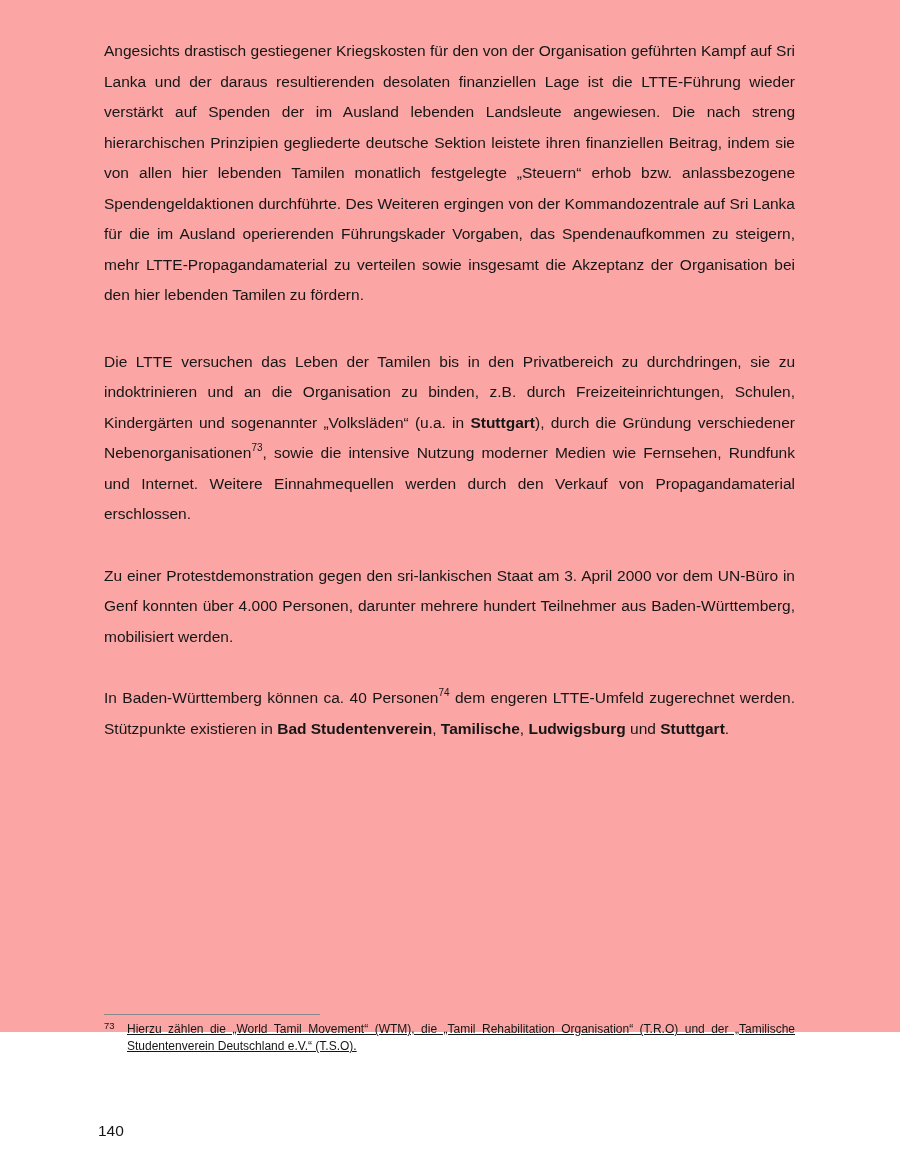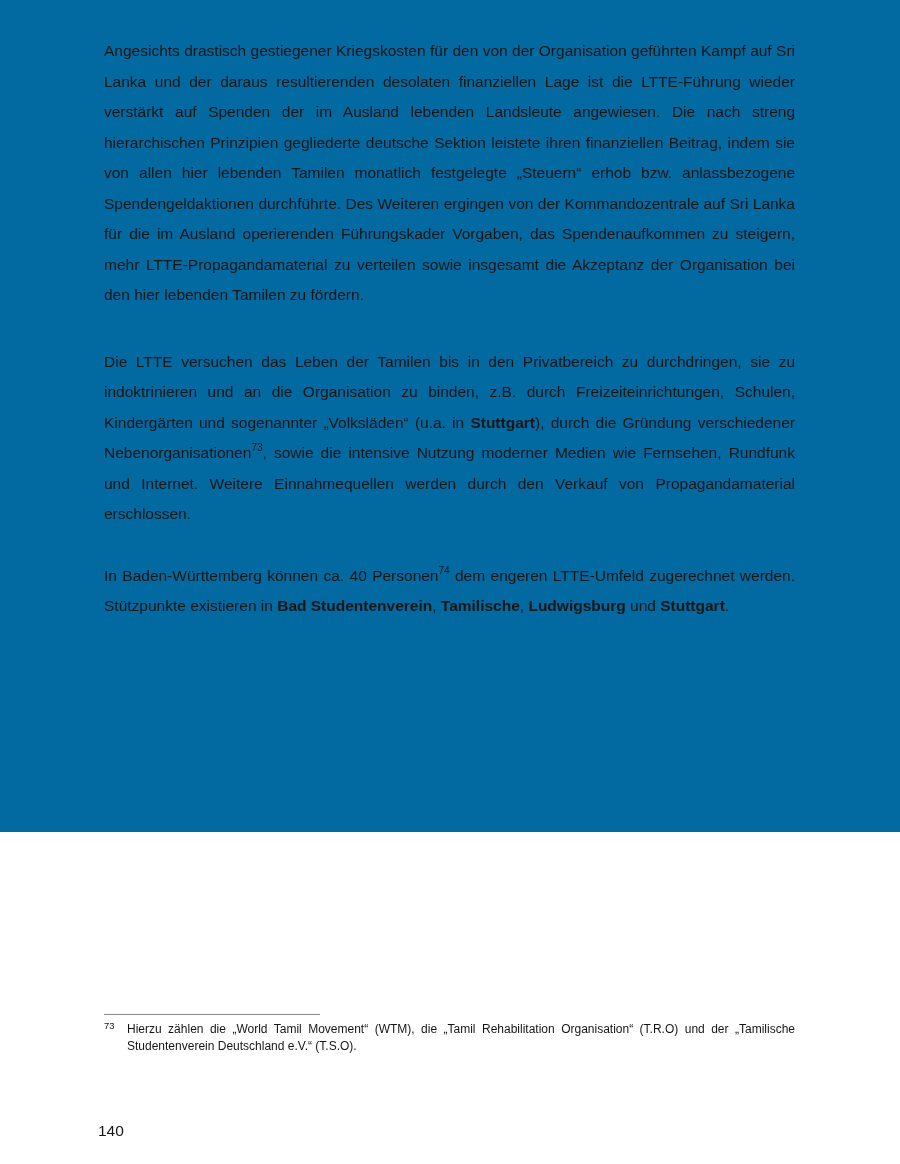--- a/index.html
+++ b/index.html
@@ -12,22 +12,22 @@
     height: 1164px;
     position: relative;
     overflow: hidden;
     font-family: "Liberation Sans", sans-serif;
     color: #161616;
   }
   .page {
     position: absolute;
     left: 0; top: 0;
     width: 900px;
-    height: 832px;
-    background: #0369a1;
+    height: 1032px;
+    background: #fca5a5;
   }
   .content {
     position: absolute;
     left: 104px;
     top: 36px;
     width: 691px;
   }
   .para {
     font-size: 15.5px;
     line-height: 30.5px;
@@ -55,20 +55,21 @@
     border: none;
     margin: 0 0 6px 0;
   }
   .footnote {
     font-size: 12px;
     line-height: 17px;
     text-align: justify;
     margin: 0;
     padding-left: 23px;
     text-indent: -23px;
+    text-decoration: underline;
   }
   .fn-marker {
     display: inline-block;
     width: 23px;
     text-indent: 0;
     font-size: 9.5px;
     line-height: 0;
     vertical-align: 4px;
   }
   .page-number {
@@ -80,20 +81,21 @@
   }
 </style>
 </head>
 <body>
 
 <div class="page">
 
   <div class="content">
     <p class="para"><span>Angesichts drastisch gestiegener Kriegskosten für den von der Organisation geführten Kampf auf Sri Lanka und der daraus resultierenden desolaten finanziellen Lage ist die LTTE-Führung wieder verstärkt auf Spenden der im Ausland lebenden Landsleute angewiesen. Die nach streng hierarchischen Prinzipien gegliederte deutsche Sektion leistete ihren finanziellen Beitrag, indem sie von allen hier lebenden Tamilen monatlich festgelegte „Steuern“ erhob bzw. anlassbezogene Spendengeldaktionen durchführte. Des Weiteren ergingen von der Kommandozentrale auf Sri Lanka für die im Ausland operierenden Führungskader Vorgaben, das Spendenaufkommen zu steigern, mehr LTTE-Propagandamaterial zu verteilen sowie insgesamt die Akzeptanz der Organisation bei den hier lebenden Tamilen zu fördern.</span></p>
     <p class="para m-small"><span>Die LTTE versuchen das Leben der Tamilen bis in den Privatbereich zu durchdringen, sie zu indoktrinieren und an die Organisation zu binden, z.B. durch Freizeiteinrichtungen, Schulen, Kindergärten und sogenannter „Volksläden“ (u.a. in </span><b>Stuttgart</b><span>), durch die Gründung verschiedener Nebenorganisationen</span><sup>73</sup><span>, sowie die intensive Nutzung moderner Medien wie Fernsehen, Rundfunk und Internet. Weitere Einnahmequellen werden durch den Verkauf von Propagandamaterial erschlossen.</span></p>
+    <p class="para m-big"><span>Zu einer Protestdemonstration gegen den sri-lankischen Staat am 3. April 2000 vor dem UN-Büro in Genf konnten über 4.000 Personen, darunter mehrere hundert Teilnehmer aus Baden-Württemberg, mobilisiert werden.</span></p>
     <p class="para m-big"><span>In Baden-Württemberg können ca. 40 Personen</span><sup>74</sup><span> dem engeren LTTE-Umfeld zugerechnet werden. Stützpunkte existieren in </span><b>Bad Studentenverein</b><span>, </span><b>Tamilische</b><span>, </span><b>Ludwigsburg</b><span> und </span><b>Stuttgart</b><span>.</span></p>
   </div>
 
   <div class="footnote-section">
     <hr class="fn-rule">
     <p class="footnote"><sup class="fn-marker">73</sup><span>Hierzu zählen die „World Tamil Movement“ (WTM), die „Tamil Rehabilitation Organisation“ (T.R.O) und der „Tamilische Studentenverein Deutschland e.V.“ (T.S.O).</span></p>
   </div>
 
   <div class="page-number">140</div>
 

